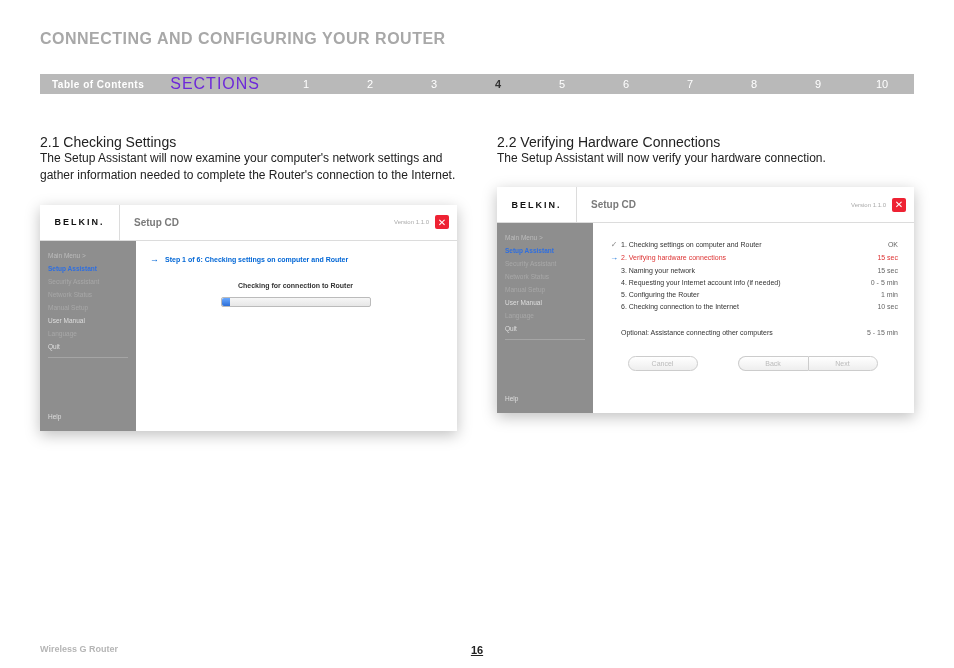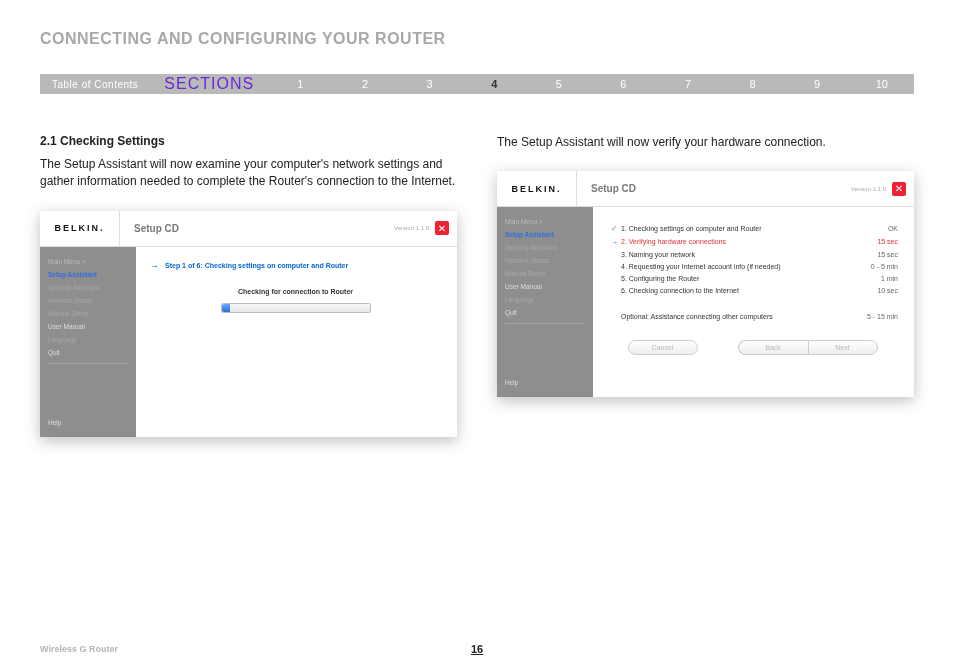--- a/index.html
+++ b/index.html
@@ -24,21 +24,21 @@
   .nav-bar {
     display: flex;
     align-items: center;
     background: #b9b9b9;
     height: 20px;
     font-size: 10px;
     color: #fff;
   }
   .nav-toc {
     padding: 0 12px;
-    font-weight: normal;
+    font-weight: bold;
     letter-spacing: 0.5px;
   }
   .nav-sections {
     font-weight: normal;
     font-size: 16px;
     letter-spacing: 1px;
     padding: 0 14px;
     color: #6d28d9;
   }
   .nav-num {
@@ -55,24 +55,23 @@
   .columns {
     display: flex;
     gap: 40px;
     margin-top: 40px;
   }
   .col {
     flex: 1;
     min-width: 0;
   }
   .sub-heading {
-    font-size: 12px;
-    font-weight: bold;
+    font-size: 14px;
+    font-weight: normal;
     color: #222;
-    margin-bottom: 8px;
   }
   .body-text {
     font-size: 12px;
     color: #222;
     line-height: 1.45;
     margin-bottom: 20px;
   }
   
   .panel {
     border: 0;
@@ -249,21 +248,21 @@
   }
   .pill-group .pill-btn:last-child {
     border-radius: 0 10px 10px 0;
   }
   .footer {
     position: absolute;
     bottom: 14px;
     left: 40px;
     right: 40px;
     display: flex;
-    align-items: center;
+    align-items: flex-start;
     font-size: 9px;
   }
   .footer-left {
     color: #b5b5b5;
     font-weight: bold;
   }
   .footer-center {
     position: absolute;
     left: 50%;
     transform: translateX(-50%);
@@ -329,20 +328,21 @@
             <div class="checking-label">Checking for connection to Router</div>
             <div class="progress">
               <div class="progress-fill"></div>
             </div>
           </div>
         </div>
       </div>
     </div>
 
     <div class="col">
+      <div class="sub-heading">2.2 Verifying Hardware Connections</div>
       <div class="body-text">The Setup Assistant will now verify your hardware connection.</div>
 
       <div class="panel">
         <div class="panel-header">
           <div class="logo-cell">BELKIN.</div>
           <div class="header-title">Setup CD</div>
           <div class="version">Version 1.1.0</div>
           <div class="close-btn">✕</div>
         </div>
         <div class="panel-body">

